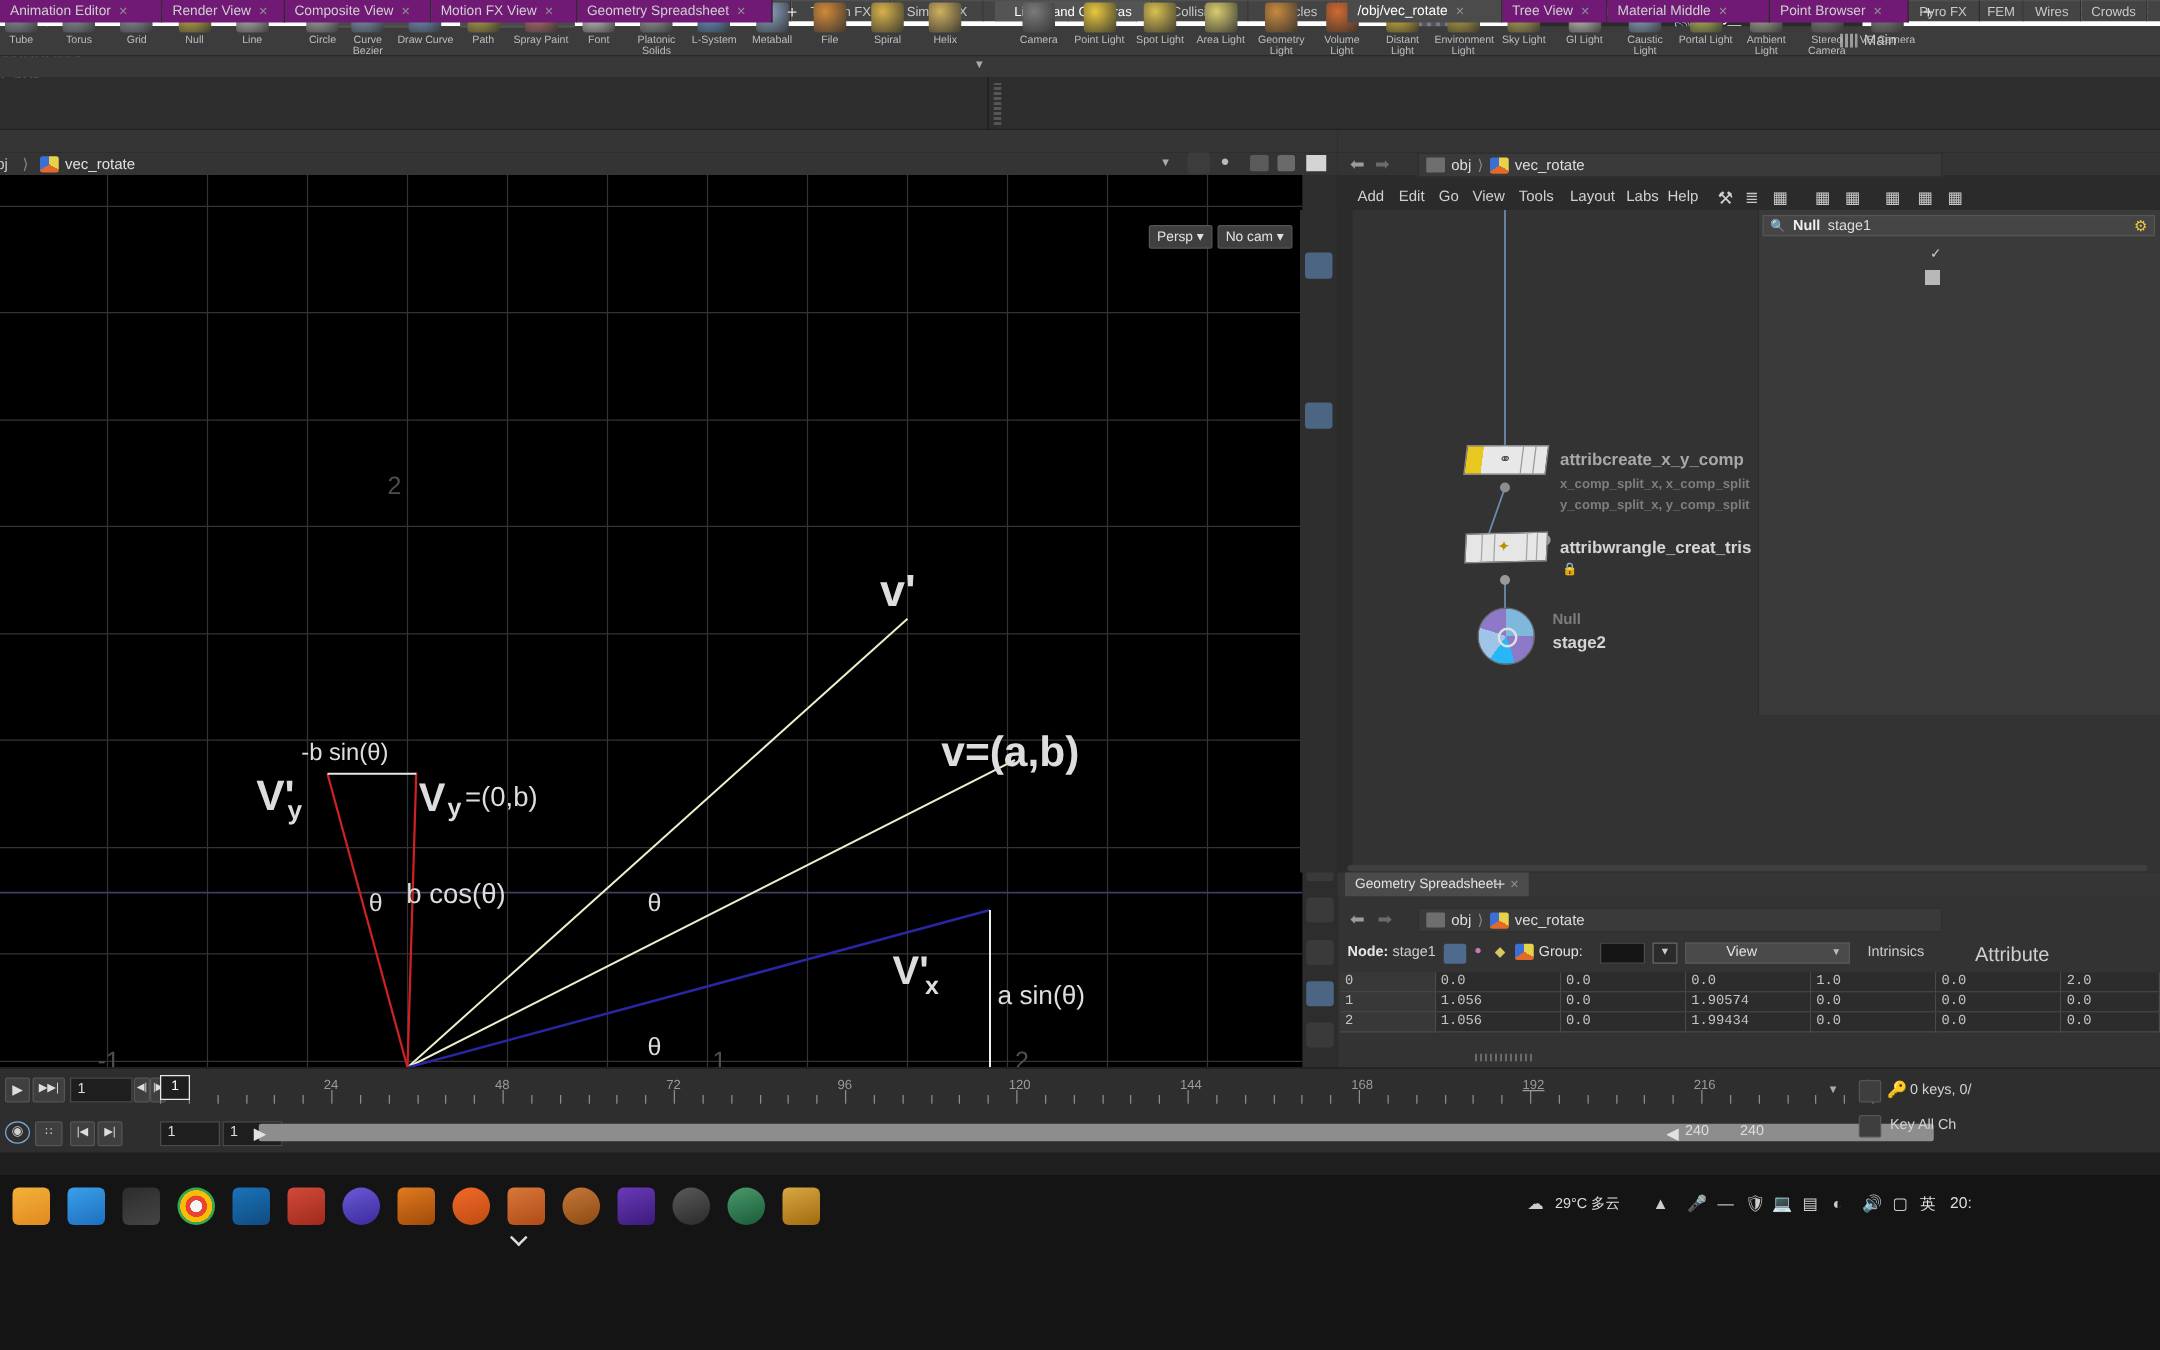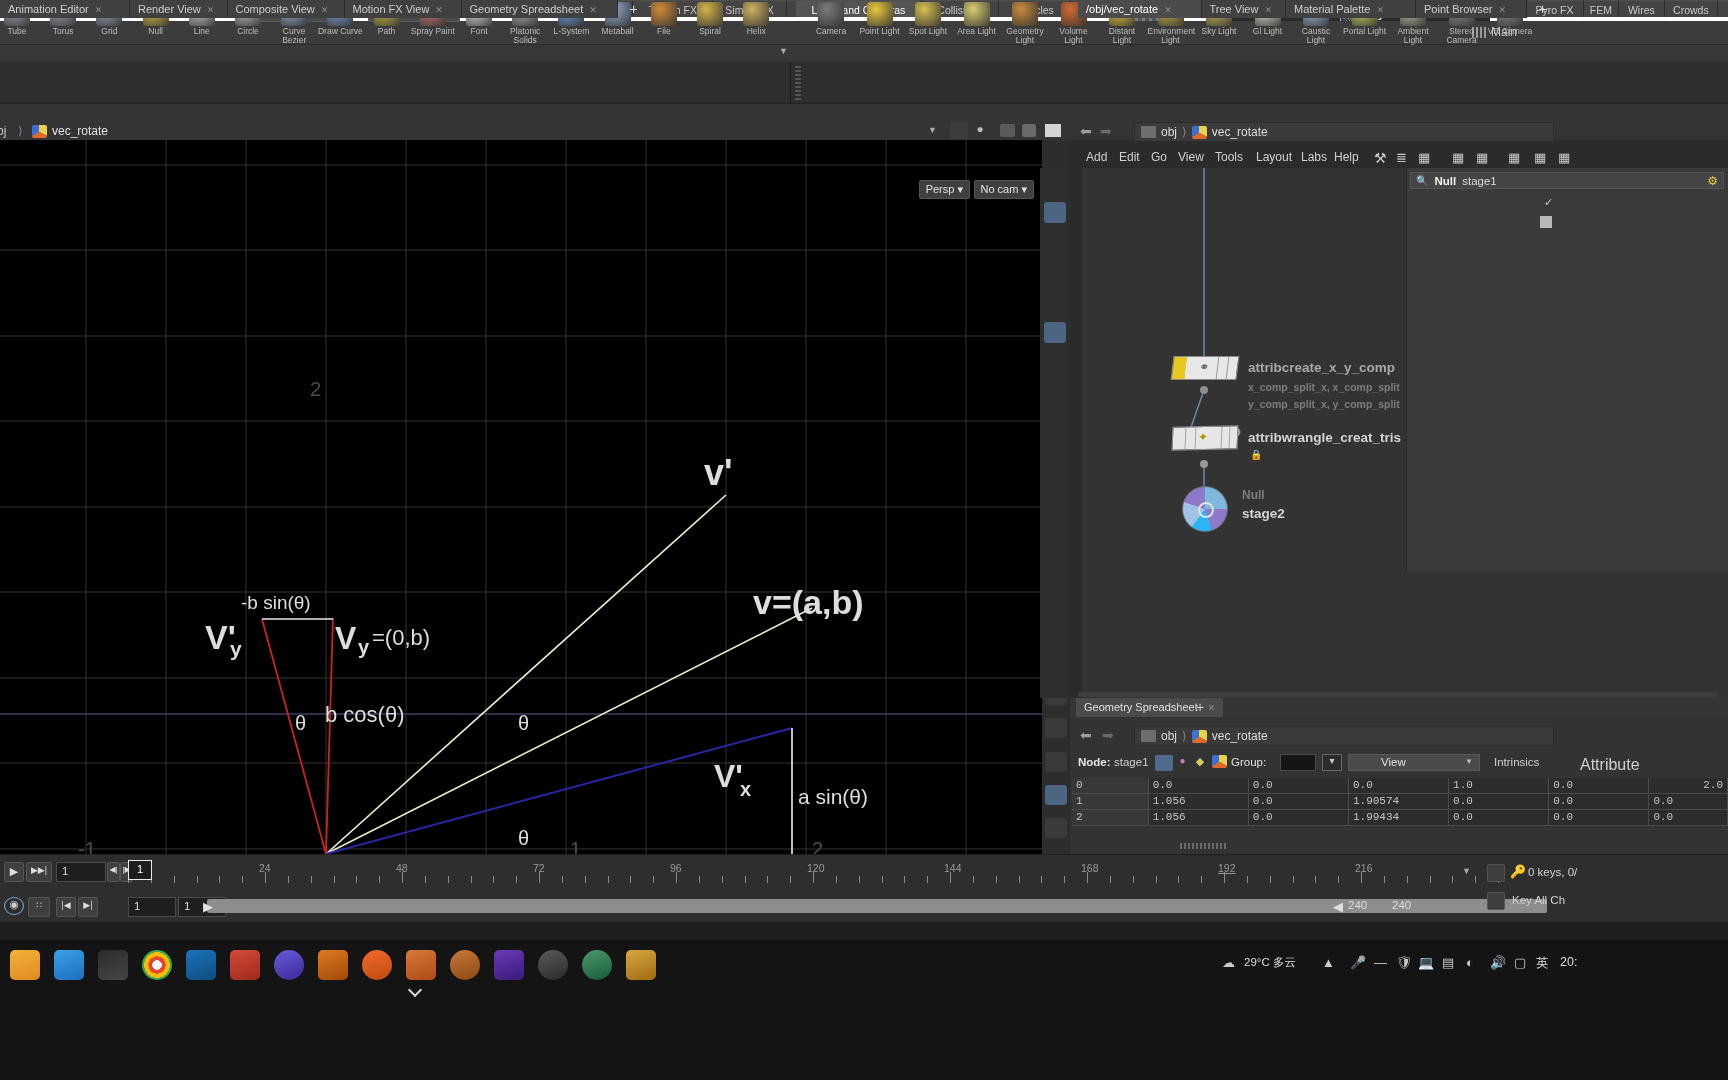--- a/index.html
+++ b/index.html
@@ -47,21 +47,21 @@
   .sicon { width:26px; height:24px; margin:0 auto; border-radius:3px; }
   .slabel{ font-size:8.5px; color:#bdbdbd; line-height:9px; margin-top:1px; }
   .shelf-sep { position:absolute; top:62px; width:1px; height:42px; background:#1c1c1c; }
 
   
   .panetabs { position:absolute; left:0; top:104px; width:1070px; height:18px;
      background:#353535; }
   .panetabs2 { position:absolute; left:1070px; top:104px; width:658px; height:18px;
      background:#353535; }
   .ptab { position:absolute; top:0; height:18px; font-size:11px; color:#cfcfcf;
-     padding:3px 6px 0 8px; background:#404040; border-right:1px solid #2b2b2b; }
+     padding:3px 6px 0 8px; background:#701a75; border-right:1px solid #2b2b2b; }
   .ptab.act { background:#4b4b4b; color:#fff; }
   .ptab .x { color:#8d8d8d; font-size:9px; margin-left:6px; }
 
   
   .crumb { position:absolute; height:20px; background:#3a3a3a; border:1px solid #2c2c2c;
      display:flex; align-items:center; font-size:12px; color:#ddd; padding:0 6px; gap:5px;}
   .crumb .sep { color:#888; }
   .nodeicon { width:15px;height:13px;border-radius:2px;
      background:conic-gradient(#e8d24a 0 33%, #e06a2a 0 66%, #3c6fd6 0 100%); }
 
@@ -249,21 +249,21 @@
         <div class="slabel">Grid</div>
       </div>
       <div class="sitem" style="left: 132.6px;">
         <div class="sicon" style="background: radial-gradient(circle at 35% 30%, rgb(216, 192, 74), rgb(46, 46, 46) 110%);"></div>
         <div class="slabel">Null</div>
       </div>
       <div class="sitem" style="left: 178.8px;">
         <div class="sicon" style="background: radial-gradient(circle at 35% 30%, rgb(201, 201, 201), rgb(46, 46, 46) 110%);"></div>
         <div class="slabel">Line</div>
       </div>
-      <div class="sitem" style="left: 225px;">
+      <div class="sitem" style="left: 235px;">
         <div class="sicon" style="background: radial-gradient(circle at 35% 30%, rgb(185, 185, 185), rgb(46, 46, 46) 110%);"></div>
         <div class="slabel">Circle</div>
       </div>
       <div class="sitem" style="left: 271.2px;">
         <div class="sicon" style="background: radial-gradient(circle at 35% 30%, rgb(143, 167, 200), rgb(46, 46, 46) 110%);"></div>
         <div class="slabel">Curve Bezier</div>
       </div>
       <div class="sitem" style="left: 317.4px;">
         <div class="sicon" style="background: radial-gradient(circle at 35% 30%, rgb(127, 160, 208), rgb(46, 46, 46) 110%);"></div>
         <div class="slabel">Draw Curve</div>
@@ -374,21 +374,21 @@
       <div class="ptab" style="left: 0px; width: 130px;"><span>Animation Editor</span><span class="x">✕</span></div>
       <div class="ptab" style="left: 130px; width: 97.5px;"><span>Render View</span><span class="x">✕</span></div>
       <div class="ptab" style="left: 227.5px; width: 117px;"><span>Composite View</span><span class="x">✕</span></div>
       <div class="ptab" style="left: 344.5px; width: 117px;"><span>Motion FX View</span><span class="x">✕</span></div>
       <div class="ptab" style="left: 461.5px; width: 156px;"><span>Geometry Spreadsheet</span><span class="x">✕</span></div>
       <div class="ptab" style="left: 621.5px; background: transparent; border: none; font-size: 14px; color: rgb(221, 221, 221); padding-top: 1px;">+</div>
     </div>
   <div id="paneTabsR">
       <div class="ptab act" style="left: 1078px; width: 123.5px;"><span>/obj/vec_rotate</span><span class="x">✕</span></div>
       <div class="ptab" style="left: 1201.5px; width: 84.5px;"><span>Tree View</span><span class="x">✕</span></div>
-      <div class="ptab" style="left: 1286px; width: 130px;"><span>Material Palette</span><span class="x">✕</span></div>
+      <div class="ptab" style="left: 1286px; width: 130px;"><span>Material Middle</span><span class="x">✕</span></div>
       <div class="ptab" style="left: 1416px; width: 110.5px;"><span>Point Browser</span><span class="x">✕</span></div>
       <div class="ptab" style="left: 1530.5px; background: transparent; border: none; font-size: 14px; color: rgb(221, 221, 221); padding-top: 1px;">+</div>
     </div>
 
   <div style="position:absolute;left:0;top:122px;width:1070px;height:18px;background:#343434;"></div>
   <span style="position:absolute;left:-3px;top:124px;font-size:12px;color:#c8c8c8;">bj</span>
   <span style="position:absolute;left:18px;top:124px;font-size:12px;color:#888;">⟩</span>
   <span class="nodeicon" style="position:absolute;left:32px;top:125px;"></span>
   <span style="position:absolute;left:52px;top:124px;font-size:12px;color:#e0e0e0;">vec_rotate</span>
   <span style="position:absolute;left:928px;top:125px;font-size:9px;color:#aaa;">▼</span>
@@ -662,21 +662,21 @@
   <div style="position:absolute;left:1580px;top:756px;font-size:16px;color:#cfcfcf;">Attribute</div>
 
   <div class="gstable" id="gsTable">
       <div class="gsrow">
         <div class="gscell idx" style="width: 78px;">0</div>
         <div class="gscell" style="width: 102px;">0.0</div>
         <div class="gscell" style="width: 102px;">0.0</div>
         <div class="gscell" style="width: 102px;">0.0</div>
         <div class="gscell" style="width: 102px;">1.0</div>
         <div class="gscell" style="width: 102px;">0.0</div>
-        <div class="gscell" style="width: 80px; text-align: right;">2.0</div>
+        <div class="gscell" style="width: 80px;">2.0</div>
       </div>
       <div class="gsrow">
         <div class="gscell idx" style="width: 78px;">1</div>
         <div class="gscell" style="width: 102px;">1.056</div>
         <div class="gscell" style="width: 102px;">0.0</div>
         <div class="gscell" style="width: 102px;">1.90574</div>
         <div class="gscell" style="width: 102px;">0.0</div>
         <div class="gscell" style="width: 102px;">0.0</div>
         <div class="gscell" style="width: 80px;">0.0</div>
       </div>

